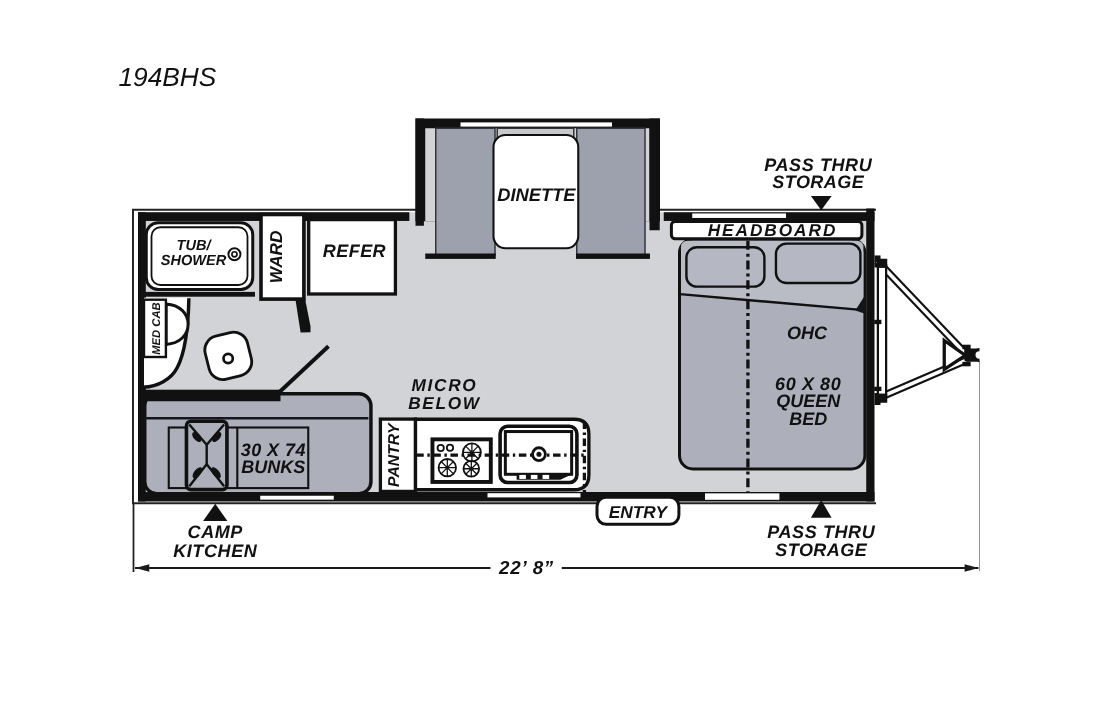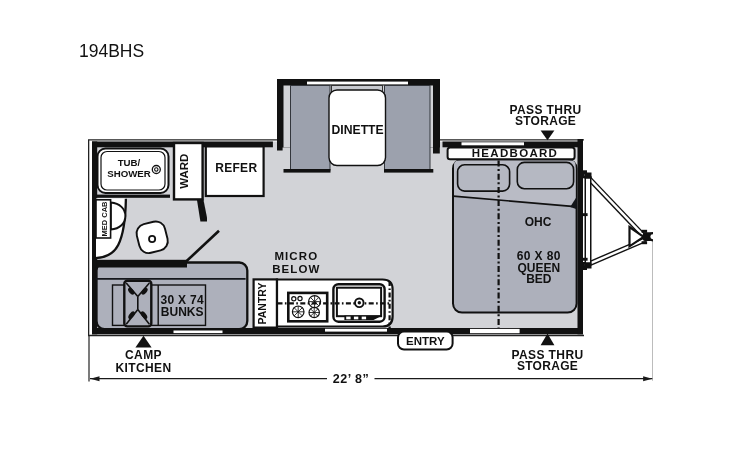--- a/index.html
+++ b/index.html
@@ -1,16 +1,16 @@
 <!DOCTYPE html>
 <html><head>
 <meta charset="utf-8">
 <style>
   html,body{margin:0;padding:0;background:#fff;}
-  #wrap{position:relative;width:653px;height:469px;background:#fff;overflow:hidden;}
+  #wrap{position:relative;width:653px;height:469px;background:#fff;overflow:hidden;font-style:italic;}
   svg{position:absolute;left:0;top:0;}
   text{font-family:"Liberation Sans",sans-serif;fill:#111;}
   .b{font-weight:bold;}
 </style>
 </head>
 <body>
 <div id="wrap">
 <svg width="731" height="469" viewBox="0 0 731 469">
 
   <text x="79" y="57" font-size="17.5" fill="#1c1c1c">194BHS</text>

